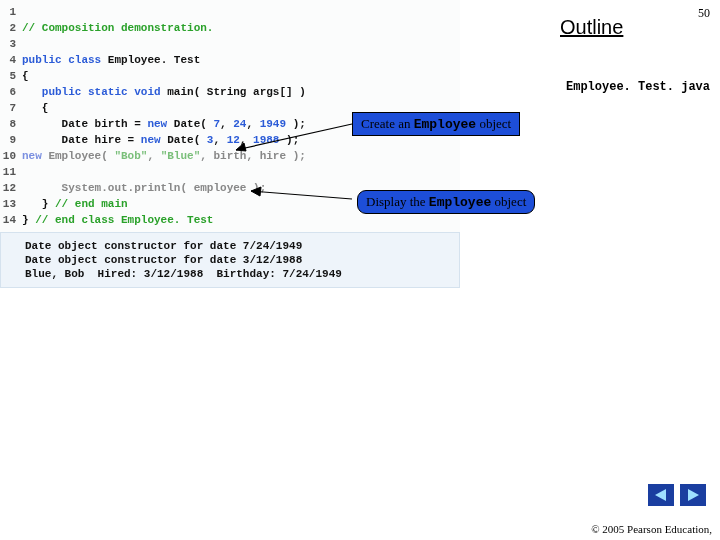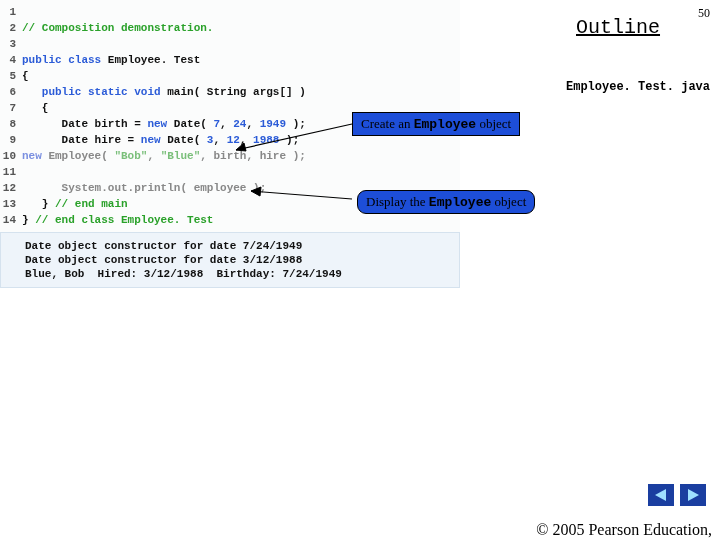--- a/index.html
+++ b/index.html
@@ -51,24 +51,23 @@
     padding: 6px 24px;
     color: #111;
     font-weight: bold;
     white-space: pre;
   }
 
   .outline {
     position: absolute;
     top: 16px;
     left: 560px;
-    font-family: Liberation Mono, monospace;
+    font-family: Liberation Sans, sans-serif;
     font-size: 20px;
     text-decoration: underline;
-    margin-left: 16px;
   }
   .slide-num {
     position: absolute;
     top: 6px;
     right: 10px;
     font-family: "Times New Roman", serif;
     font-size: 12px;
   }
   .filename {
     position: absolute;
@@ -111,21 +110,21 @@
     justify-content: center;
     cursor: pointer;
   }
   .navbtn svg { display: block; }
   .copyright {
     position: absolute;
     bottom: 4px;
     right: 8px;
     text-align: right;
     font-family: "Times New Roman", serif;
-    font-size: 16px;
+    font-size: 11px;
     line-height: 13px;
   }
 </style>
 </head>
 <body>
 
 <div class="slide-num">50</div>
 <div class="outline">Outline</div>
 <div class="filename">Employee. Test. java</div>
 

